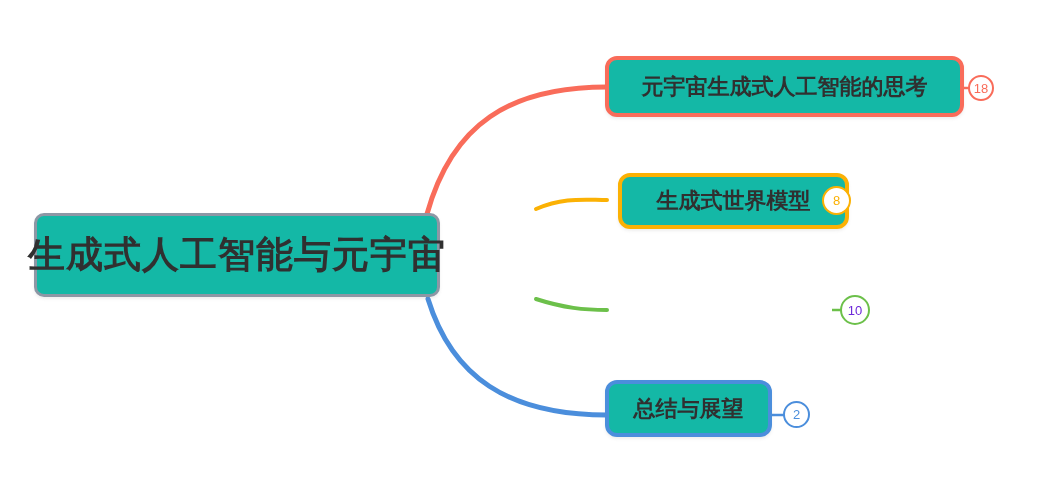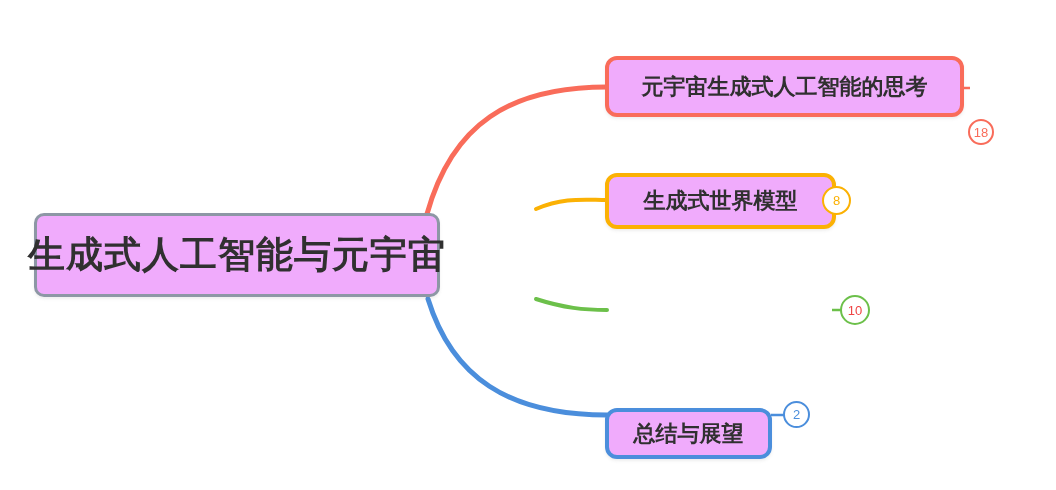--- a/index.html
+++ b/index.html
@@ -19,21 +19,21 @@
     position: absolute;
     left: 0;
     top: 0;
     width: 1056px;
     height: 490px;
     pointer-events: none;
   }
   .node {
     position: absolute;
     box-sizing: border-box;
-    background: #f0abfc;
+    background: #14b8a6;
     display: flex;
     align-items: center;
     justify-content: center;
     color: #303030;
     font-weight: 700;
     white-space: nowrap;
     box-shadow: 0 2px 3px rgba(120,120,120,0.12);
     cursor: pointer;
   }
   .node-root {
@@ -46,38 +46,38 @@
     font-size: 37px;
     letter-spacing: 1px;
   }
   .node-branch {
     border-width: 4px;
     border-style: solid;
     border-radius: 12px;
     font-size: 22px;
   }
   .node-b0 { left: 605px; top: 56px;  width: 359px; height: 61px; }
-  .node-b1 { left: 605px; top: 173px; width: 231px; height: 56px; }
+  .node-b1 { left: 618px; top: 173px; width: 231px; height: 56px; }
   .node-b2 { left: 605px; top: 280px; width: 228px; height: 58px; }
-  .node-b3 { left: 605px; top: 408px; width: 167px; height: 51px; text-align: center; }
+  .node-b3 { left: 605px; top: 380px; width: 167px; height: 57px; text-align: center; }
   .badge {
     position: absolute;
     box-sizing: border-box;
     background: #ffffff;
     border-width: 2px;
     border-style: solid;
     border-radius: 50%;
     display: flex;
     align-items: center;
     justify-content: center;
     font-size: 13px;
     font-weight: 400;
     cursor: pointer;
   }
-  .badge-b0 { left: 968px; top: 75px;  width: 26px; height: 26px; margin-top: 44px; }
+  .badge-b0 { left: 968px; top: 75px;  width: 26px; height: 26px; }
   .badge-b1 { left: 822px; top: 186px; width: 29px; height: 29px; }
   .badge-b2 { left: 840px; top: 295px; width: 30px; height: 30px; }
   .badge-b3 { left: 783px; top: 401px; width: 27px; height: 27px; }
 </style>
 </head>
 <body>
 
 <div class="canvas">
 
   <svg class="edges" viewBox="0 0 1056 490" xmlns="http://www.w3.org/2000/svg">
@@ -104,21 +104,21 @@
     <span>18</span>
   </div>
 
   <div class="node node-branch node-b1" style="border-color: rgb(251, 177, 4); color: rgb(48, 48, 48);">
     <span>生成式世界模型</span>
   </div>
   <div class="badge badge-b1" style="border-color: rgb(251, 177, 4); color: rgb(251, 177, 4);">
     <span>8</span>
   </div>
 
-  <div class="badge badge-b2" style="border-color: rgb(108, 192, 74); color: #ef4444;">
+  <div class="badge badge-b2" style="border-color: rgb(108, 192, 74); color: #6d28d9;">
     <span>10</span>
   </div>
 
   <div class="node node-branch node-b3" style="border-color: rgb(75, 142, 220); color: rgb(48, 48, 48);">
     <span>总结与展望</span>
   </div>
   <div class="badge badge-b3" style="border-color: rgb(75, 142, 220); color: rgb(75, 142, 220);">
     <span>2</span>
   </div>
 

